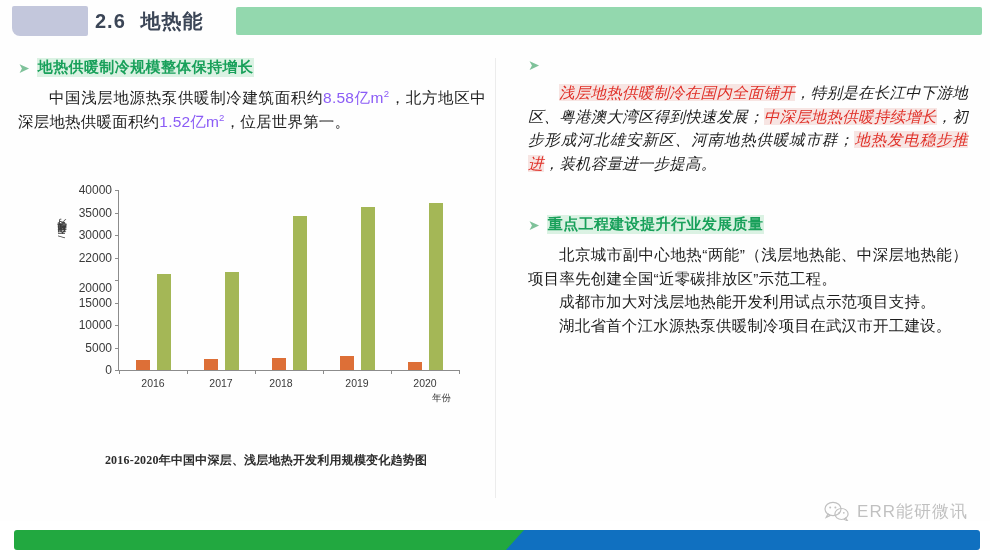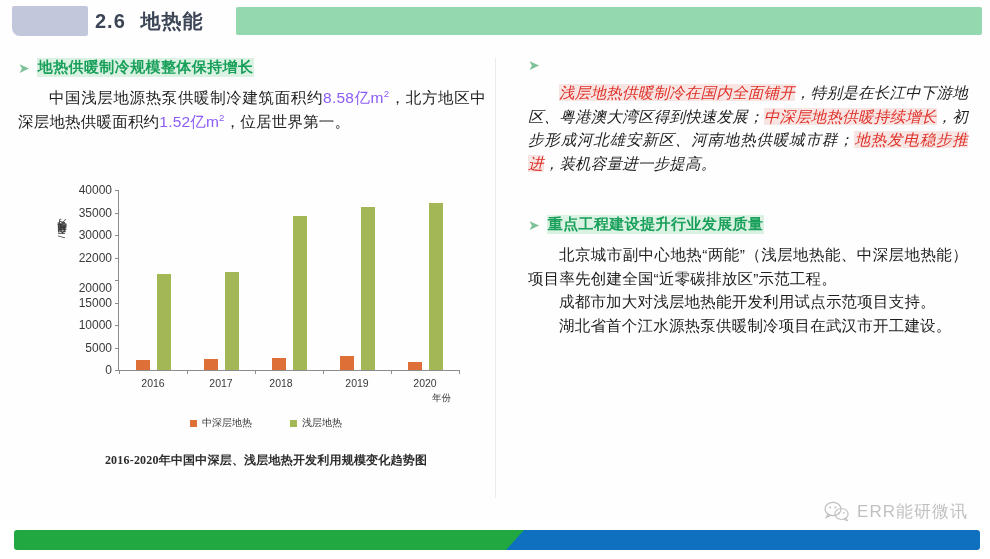--- a/index.html
+++ b/index.html
@@ -148,30 +148,20 @@
           <div class="xlab" style="left: 238px;">2019</div>
           <div class="group" style="left: 272px; width: 68px; height: 180px;">
             <div class="bar dark" style="height: 8.1px; background: rgb(221, 111, 55);"></div>
             <div class="bar shal" style="height: 166.95px; background: rgb(164, 183, 86);"></div>
           </div>
           <div class="xtick" style="left: 272px;"></div>
           <div class="xlab" style="left: 306px;">2020</div>
           <div class="xtick" style="left: 340px;"></div>
         </div>
       <div id="xaxis-title">年份</div>
-      <div id="legend">
-          <div class="lg">
-            <span class="sw" style="background: rgb(221, 111, 55);"></span>
-            <span>中深层地热</span>
-          </div>
-          <div class="lg">
-            <span class="sw" style="background: rgb(164, 183, 86);"></span>
-            <span>浅层地热</span>
-          </div>
-        </div>
       <div id="caption">2016-2020年中国中深层、浅层地热开发利用规模变化趋势图</div>
     </div>
   </div>
 
   <div id="col-right">
 
     <div class="bullet-head">
       <span class="arrow">➤</span>
     </div>
 

